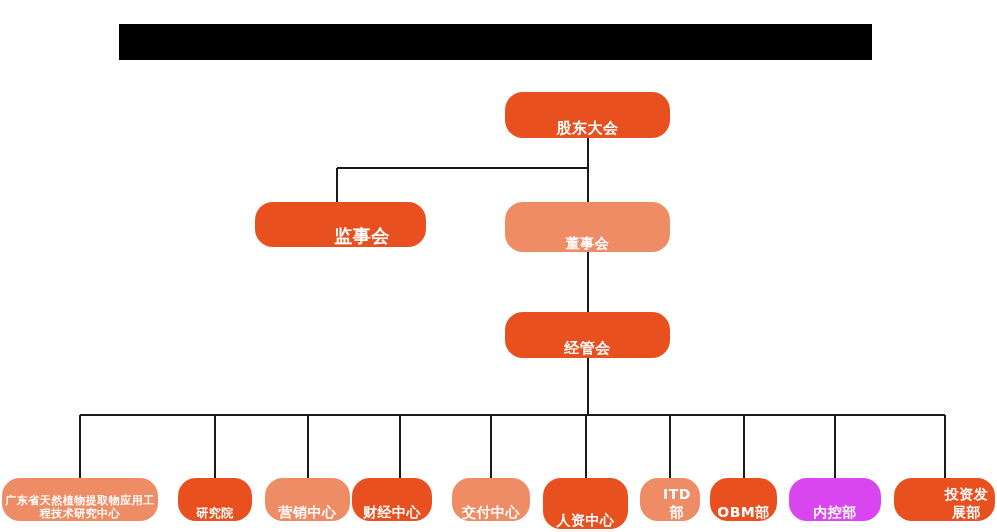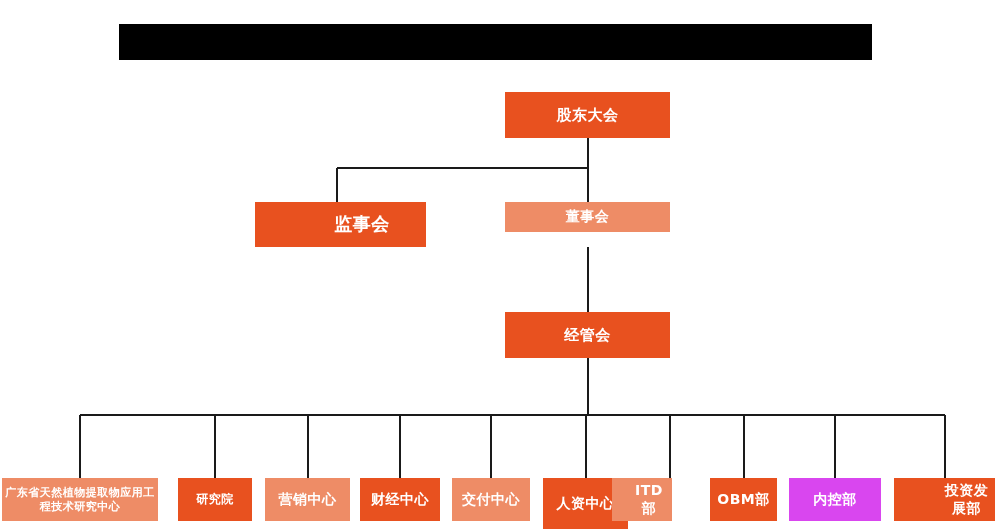--- a/index.html
+++ b/index.html
@@ -21,28 +21,29 @@
   
   .redaction-bar {
     position: absolute;
     background: #000000;
   }
   
   .node {
     position: absolute;
     box-sizing: border-box;
     display: flex;
-    align-items: center;
+    align-items: flex-end;
     justify-content: center;
     text-align: center;
     color: #ffffff;
     font-weight: bold;
     line-height: 1.25;
     letter-spacing: 0.5px;
     user-select: none;
+    border-radius: 18px;
   }
   .node .label {
     display: block;
     width: 100%;
     padding: 0 3px;
     box-sizing: border-box;
   }
   
   .conn {
     position: absolute;
@@ -78,45 +79,45 @@
       <div class="conn v" style="left: 943.5px; top: 415px; height: 63px; background: rgb(26, 26, 26);"></div>
     </div>
 
   <div id="nodes">
       <div class="node" style="left: 505px; top: 92px; width: 165px; height: 46px; background: rgb(232, 81, 31); font-size: 15px;">
         <span class="label">股东大会</span>
       </div>
       <div class="node" style="left: 255px; top: 202px; width: 171px; height: 45px; background: rgb(232, 81, 31); font-size: 18px; padding-left: 43px;">
         <span class="label">监事会</span>
       </div>
-      <div class="node" style="left: 505px; top: 202px; width: 165px; height: 30px; background: rgb(238, 140, 102); font-size: 14px;">
+      <div class="node" style="left: 505px; top: 202px; width: 165px; height: 50px; background: rgb(238, 140, 102); font-size: 14px;">
         <span class="label">董事会</span>
       </div>
       <div class="node" style="left: 505px; top: 312px; width: 165px; height: 46px; background: rgb(232, 81, 31); font-size: 15px;">
         <span class="label">经管会</span>
       </div>
       <div class="node" style="left: 2px; top: 478px; width: 156px; height: 43px; background: rgb(238, 140, 102); font-size: 11px;">
         <span class="label">广东省天然植物提取物应用工程技术研究中心</span>
       </div>
       <div class="node" style="left: 178px; top: 478px; width: 74px; height: 43px; background: rgb(232, 81, 31); font-size: 12px;">
         <span class="label">研究院</span>
       </div>
       <div class="node" style="left: 265px; top: 478px; width: 85px; height: 43px; background: rgb(238, 140, 102); font-size: 14px;">
         <span class="label">营销中心</span>
       </div>
-      <div class="node" style="left: 360px; top: 478px; width: 80px; height: 43px; background: rgb(232, 81, 31); font-size: 14px;">
+      <div class="node" style="left: 352px; top: 478px; width: 80px; height: 43px; background: rgb(232, 81, 31); font-size: 14px;">
         <span class="label">财经中心</span>
       </div>
       <div class="node" style="left: 452px; top: 478px; width: 78px; height: 43px; background: rgb(238, 140, 102); font-size: 14px;">
         <span class="label">交付中心</span>
       </div>
       <div class="node" style="left: 543px; top: 478px; width: 85px; height: 51px; background: rgb(232, 81, 31); font-size: 14px;">
         <span class="label">人资中心</span>
       </div>
-      <div class="node" style="left: 612px; top: 478px; width: 60px; height: 43px; background: rgb(238, 140, 102); font-size: 14px; padding-left: 14px;">
+      <div class="node" style="left: 640px; top: 478px; width: 60px; height: 43px; background: rgb(238, 140, 102); font-size: 14px; padding-left: 14px;">
         <span class="label">ITD部</span>
       </div>
       <div class="node" style="left: 710px; top: 478px; width: 67px; height: 43px; background: rgb(232, 81, 31); font-size: 14px;">
         <span class="label">OBM部</span>
       </div>
       <div class="node" style="left: 789px; top: 478px; width: 92px; height: 43px; background: #d946ef; font-size: 14px;">
         <span class="label">内控部</span>
       </div>
       <div class="node" style="left: 894px; top: 478px; width: 101px; height: 43px; background: rgb(232, 81, 31); font-size: 14px; padding-left: 44px;">
         <span class="label">投资发展部</span>

